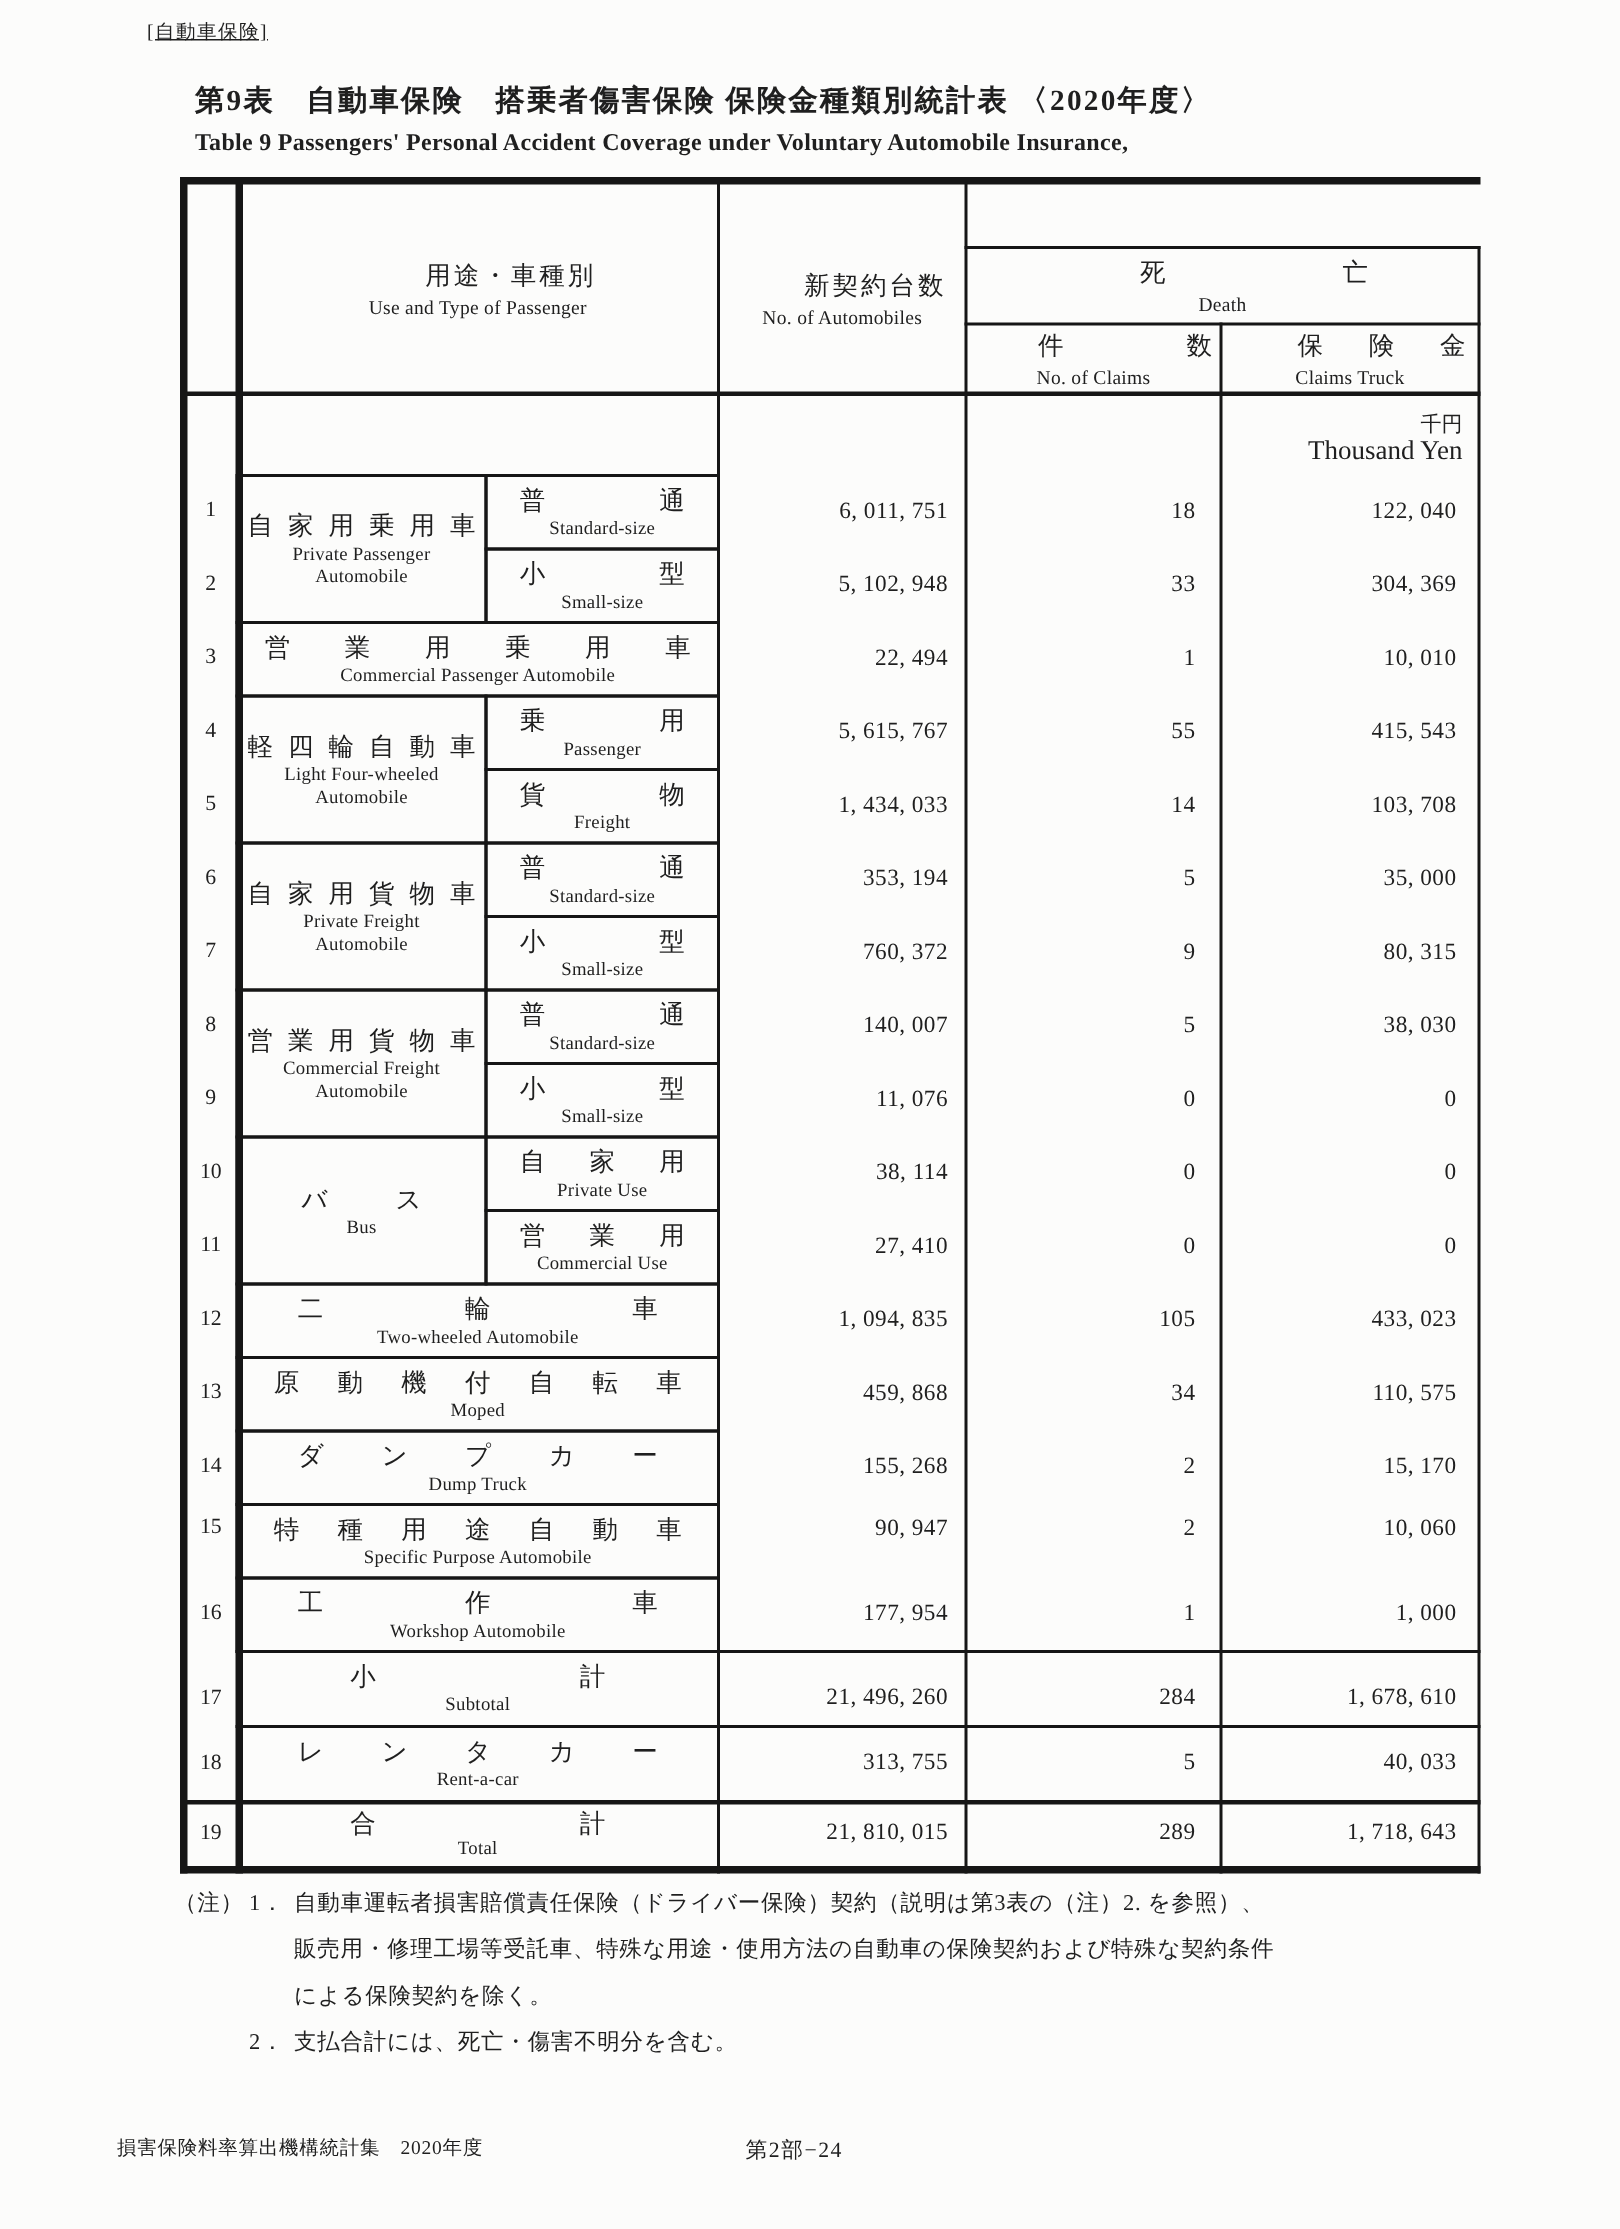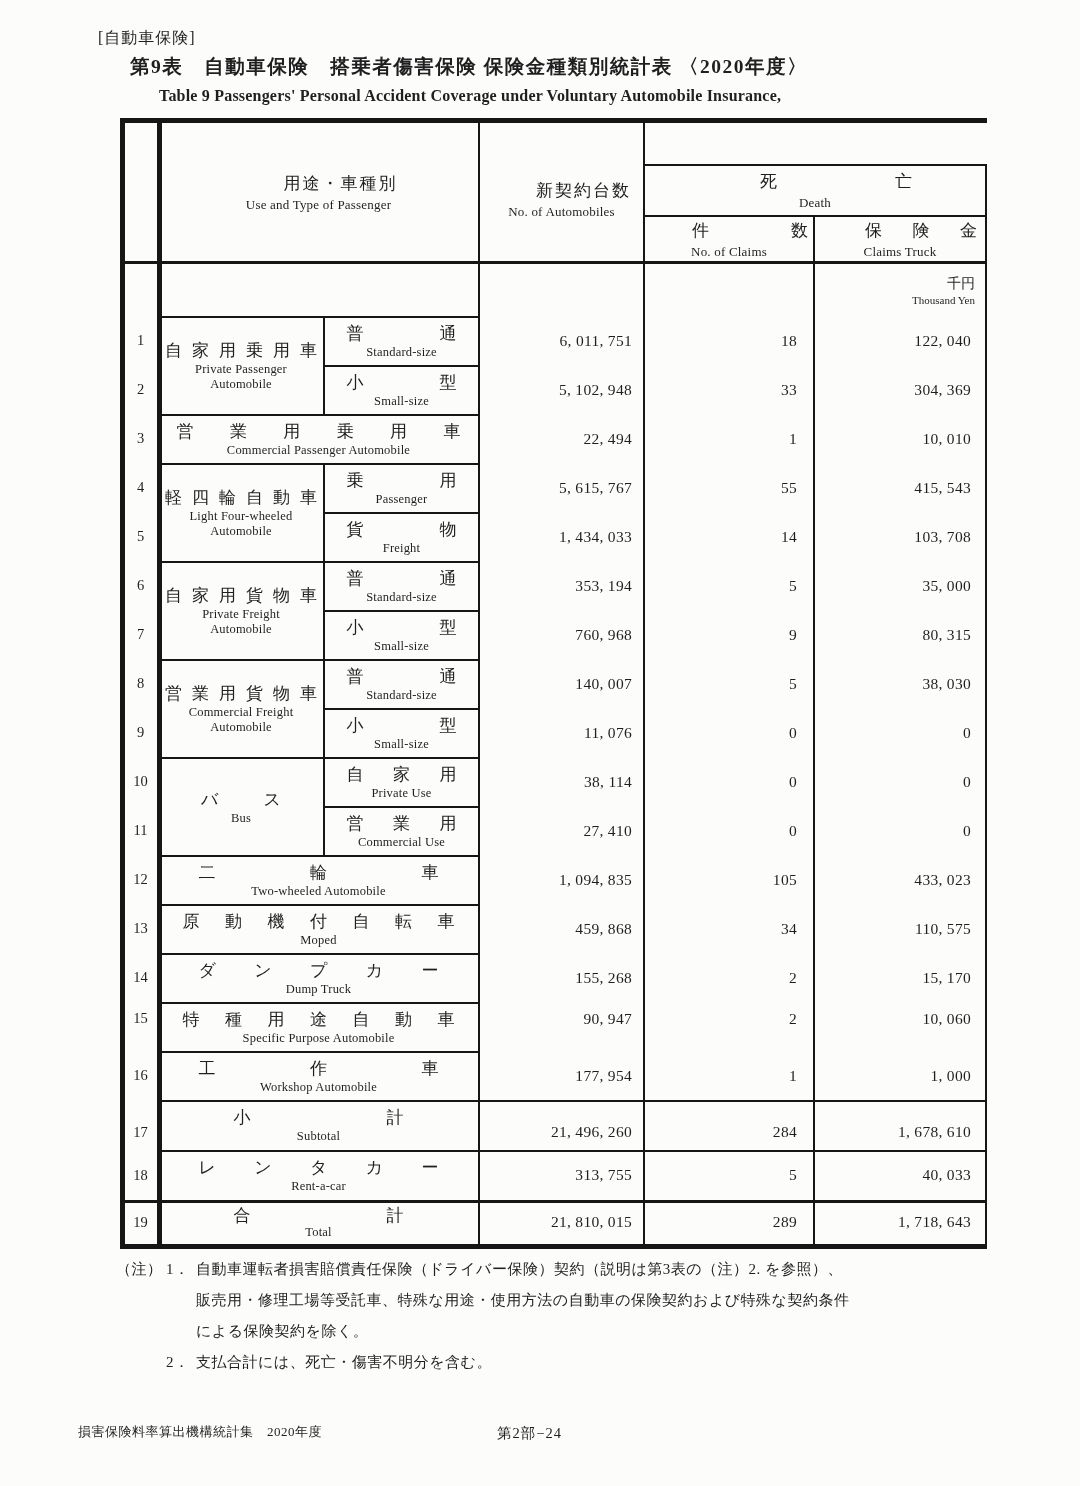--- a/index.html
+++ b/index.html
@@ -4,33 +4,33 @@
 <style>
   html,body{margin:0;padding:0;background:#e8e8e8;}
   .page{
     position:relative;width:1080px;height:1486px;margin:0 auto;
     background:#fcfcfb;color:#1f1f1f;
     font-family:"Liberation Serif","DejaVu Serif",serif;
     overflow:hidden;
   }
   .abs{position:absolute;}
   
-  .corner-tag{left:98px;top:28px;font-size:16px;letter-spacing:1px;}
+  .corner-tag{left:98px;top:12px;font-size:13px;letter-spacing:1px;text-decoration:underline;}
   .title-jp{left:130px;top:53px;font-size:19.5px;font-weight:bold;letter-spacing:1.5px;}
-  .title-en{left:130px;top:87px;font-size:16px;font-weight:bold;letter-spacing:.2px;margin-left:29px;}
+  .title-en{left:130px;top:87px;font-size:16px;font-weight:bold;letter-spacing:.2px;}
   
   .tbl{left:120px;top:118px;width:867px;height:1131px;}
   .ln{position:absolute;background:#161616;}
   
   .hcell{position:absolute;display:flex;flex-direction:column;align-items:center;justify-content:center;text-align:center;}
   .h-jp{font-size:17px;line-height:24px;letter-spacing:2px;margin-left:44px;}
   .h-en{font-size:13px;line-height:17px;letter-spacing:.2px;}
   .unit-cell{position:absolute;display:flex;flex-direction:column;align-items:flex-end;justify-content:center;}
   .unit-jp{font-size:14px;line-height:17px;}
-  .unit-en{font-size:11px;line-height:17px;}
+  .unit-en{font-size:18px;line-height:17px;}
   
   .lb{position:absolute;box-sizing:border-box;border:2px solid #161616;
       display:flex;flex-direction:column;align-items:center;justify-content:center;text-align:center;}
   .lb.nb{border:none;}
   .jp{font-size:17px;line-height:22px;}
   .en{font-size:12.5px;line-height:15px;letter-spacing:.2px;}
   
   .spread{display:flex;justify-content:space-between;}
   .sp-cat{width:152px;}   .sp-sub{width:110px;}  .sp-bus{width:80px;}
   .sp-f6{width:284px;}    .sp-f7{width:272px;}   .sp-3{width:240px;}
@@ -342,21 +342,21 @@
       <div class="val v-paid">103, 708</div>
     </div>
     <div class="band" style="top:443px;height:49px">
       <div class="rn">6</div>
       <div class="val v-contracts">353, 194</div>
       <div class="val v-claims">5</div>
       <div class="val v-paid">35, 000</div>
     </div>
     <div class="band" style="top:492px;height:49px">
       <div class="rn">7</div>
-      <div class="val v-contracts">760, 968</div>
+      <div class="val v-contracts">760, 372</div>
       <div class="val v-claims">9</div>
       <div class="val v-paid">80, 315</div>
     </div>
     <div class="band" style="top:541px;height:49px">
       <div class="rn">8</div>
       <div class="val v-contracts">140, 007</div>
       <div class="val v-claims">5</div>
       <div class="val v-paid">38, 030</div>
     </div>
     <div class="band" style="top:590px;height:49px">

